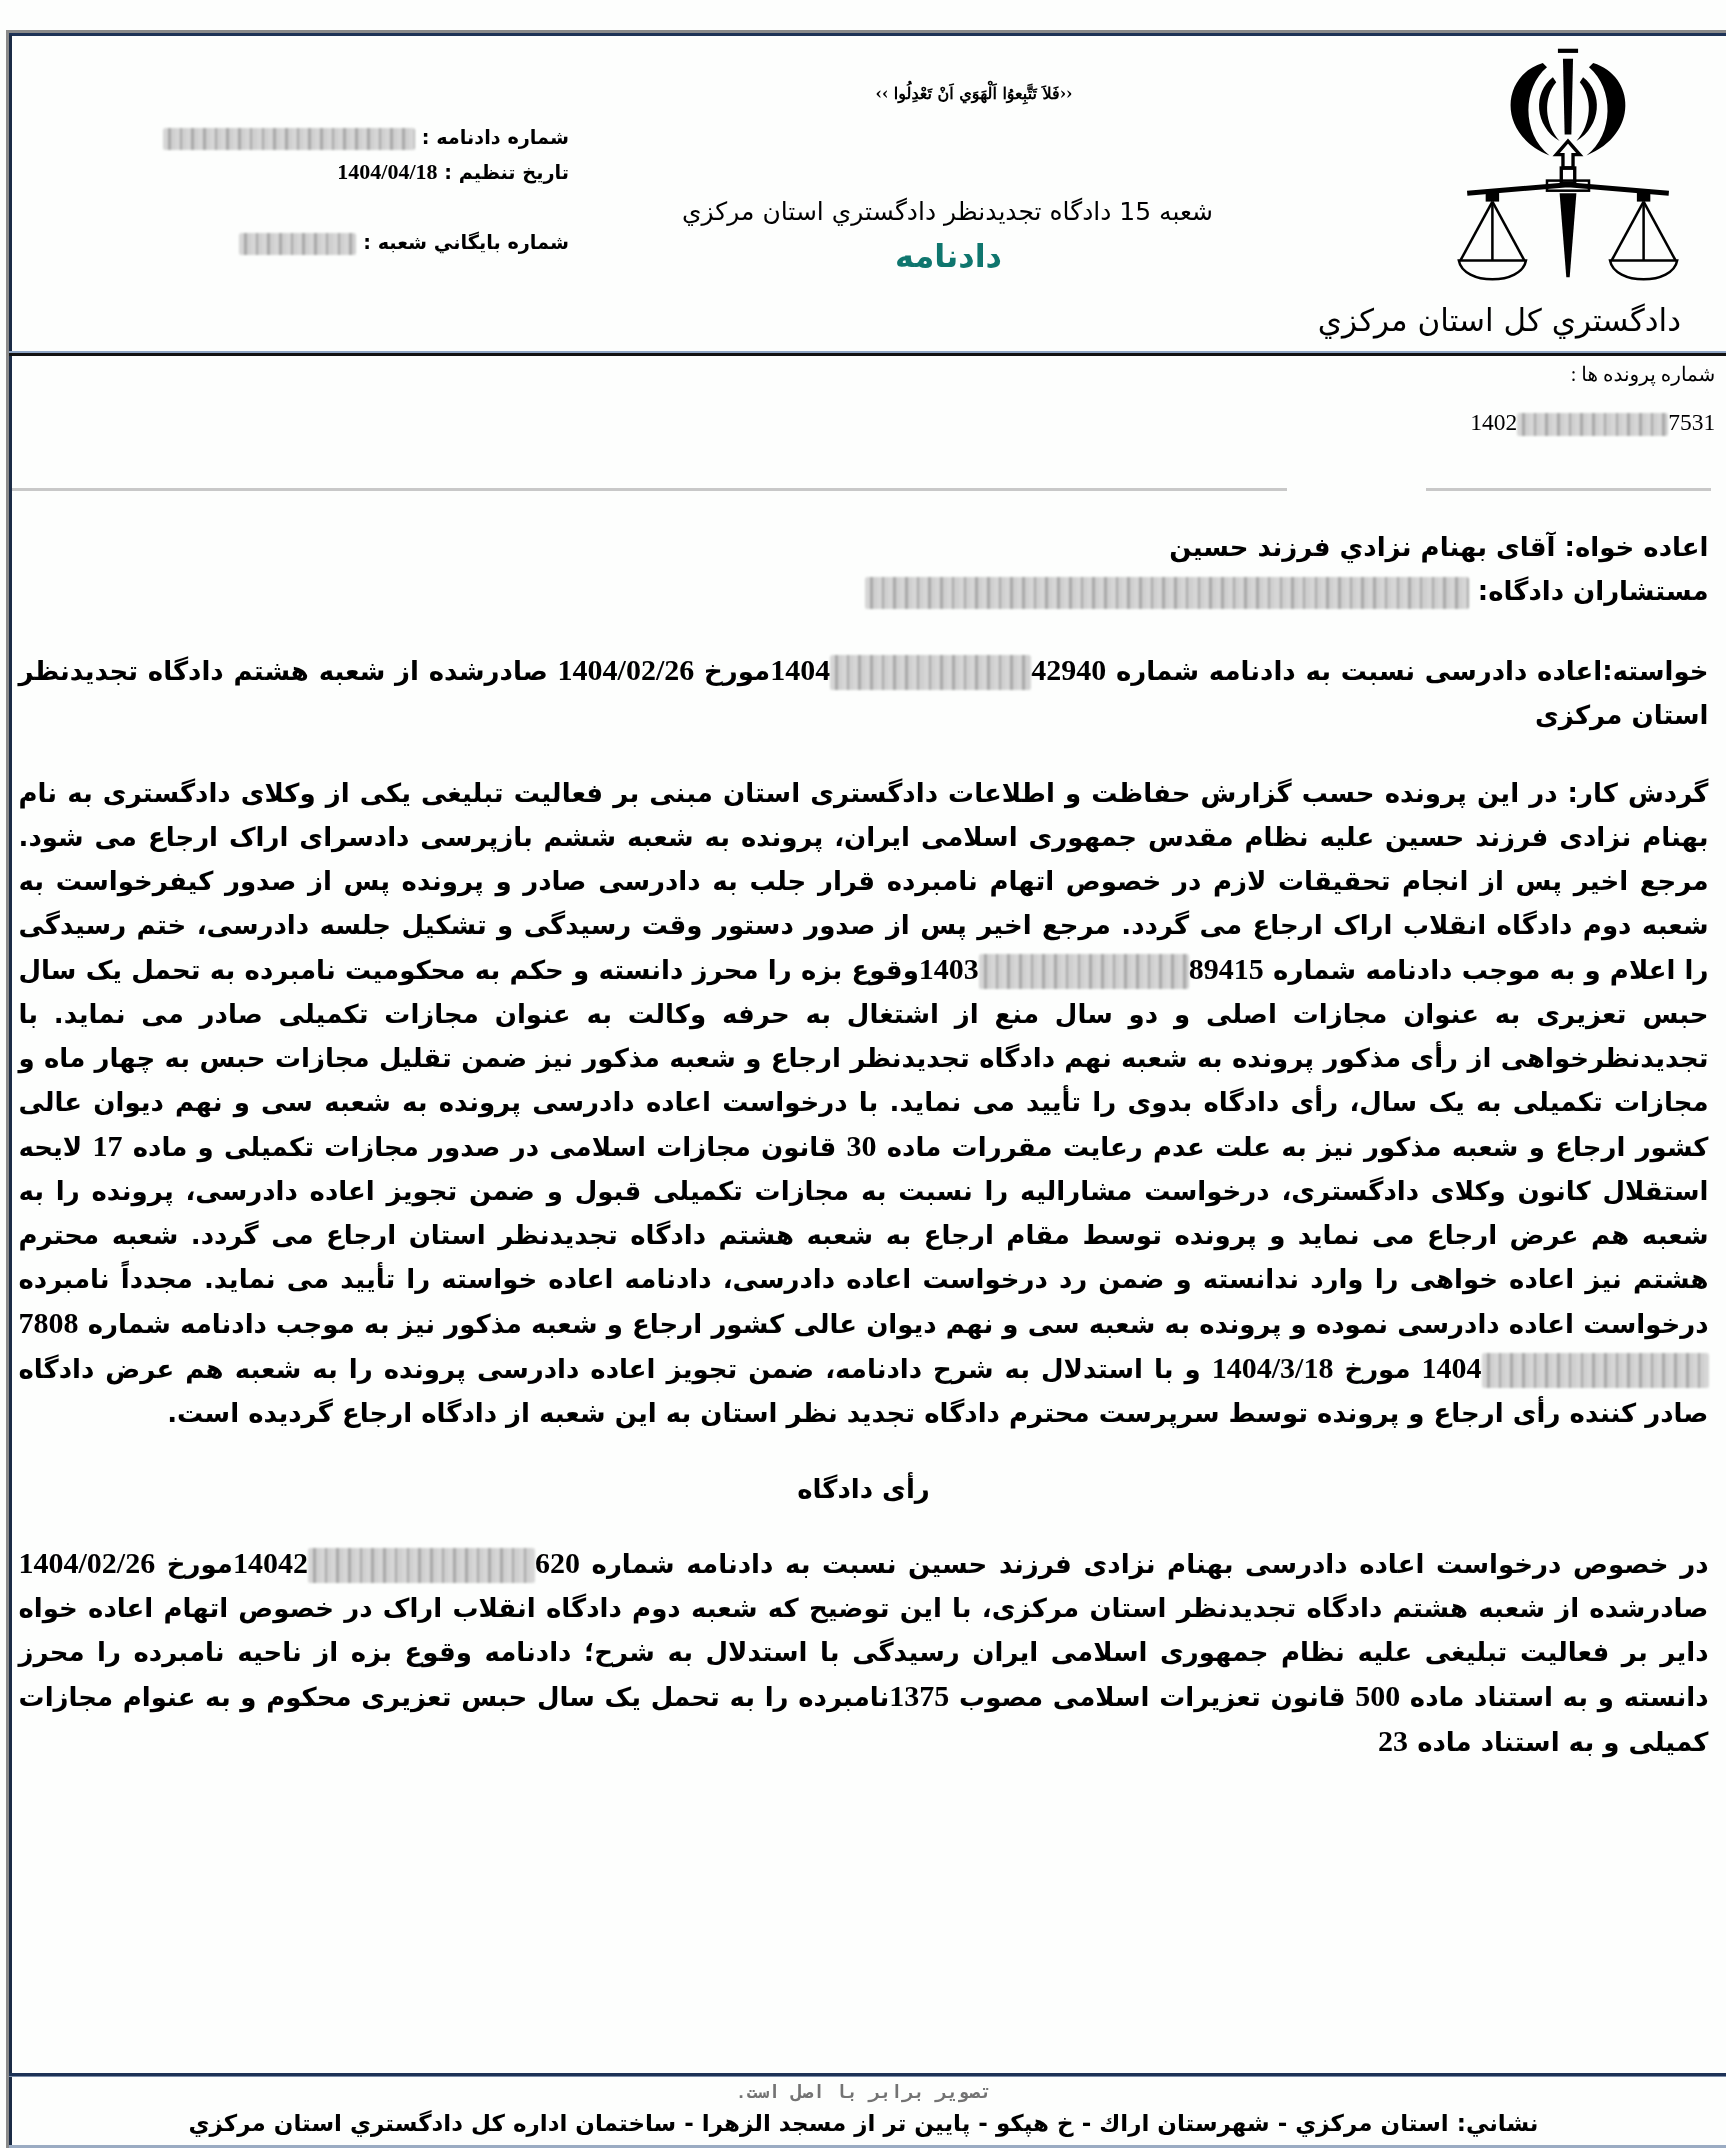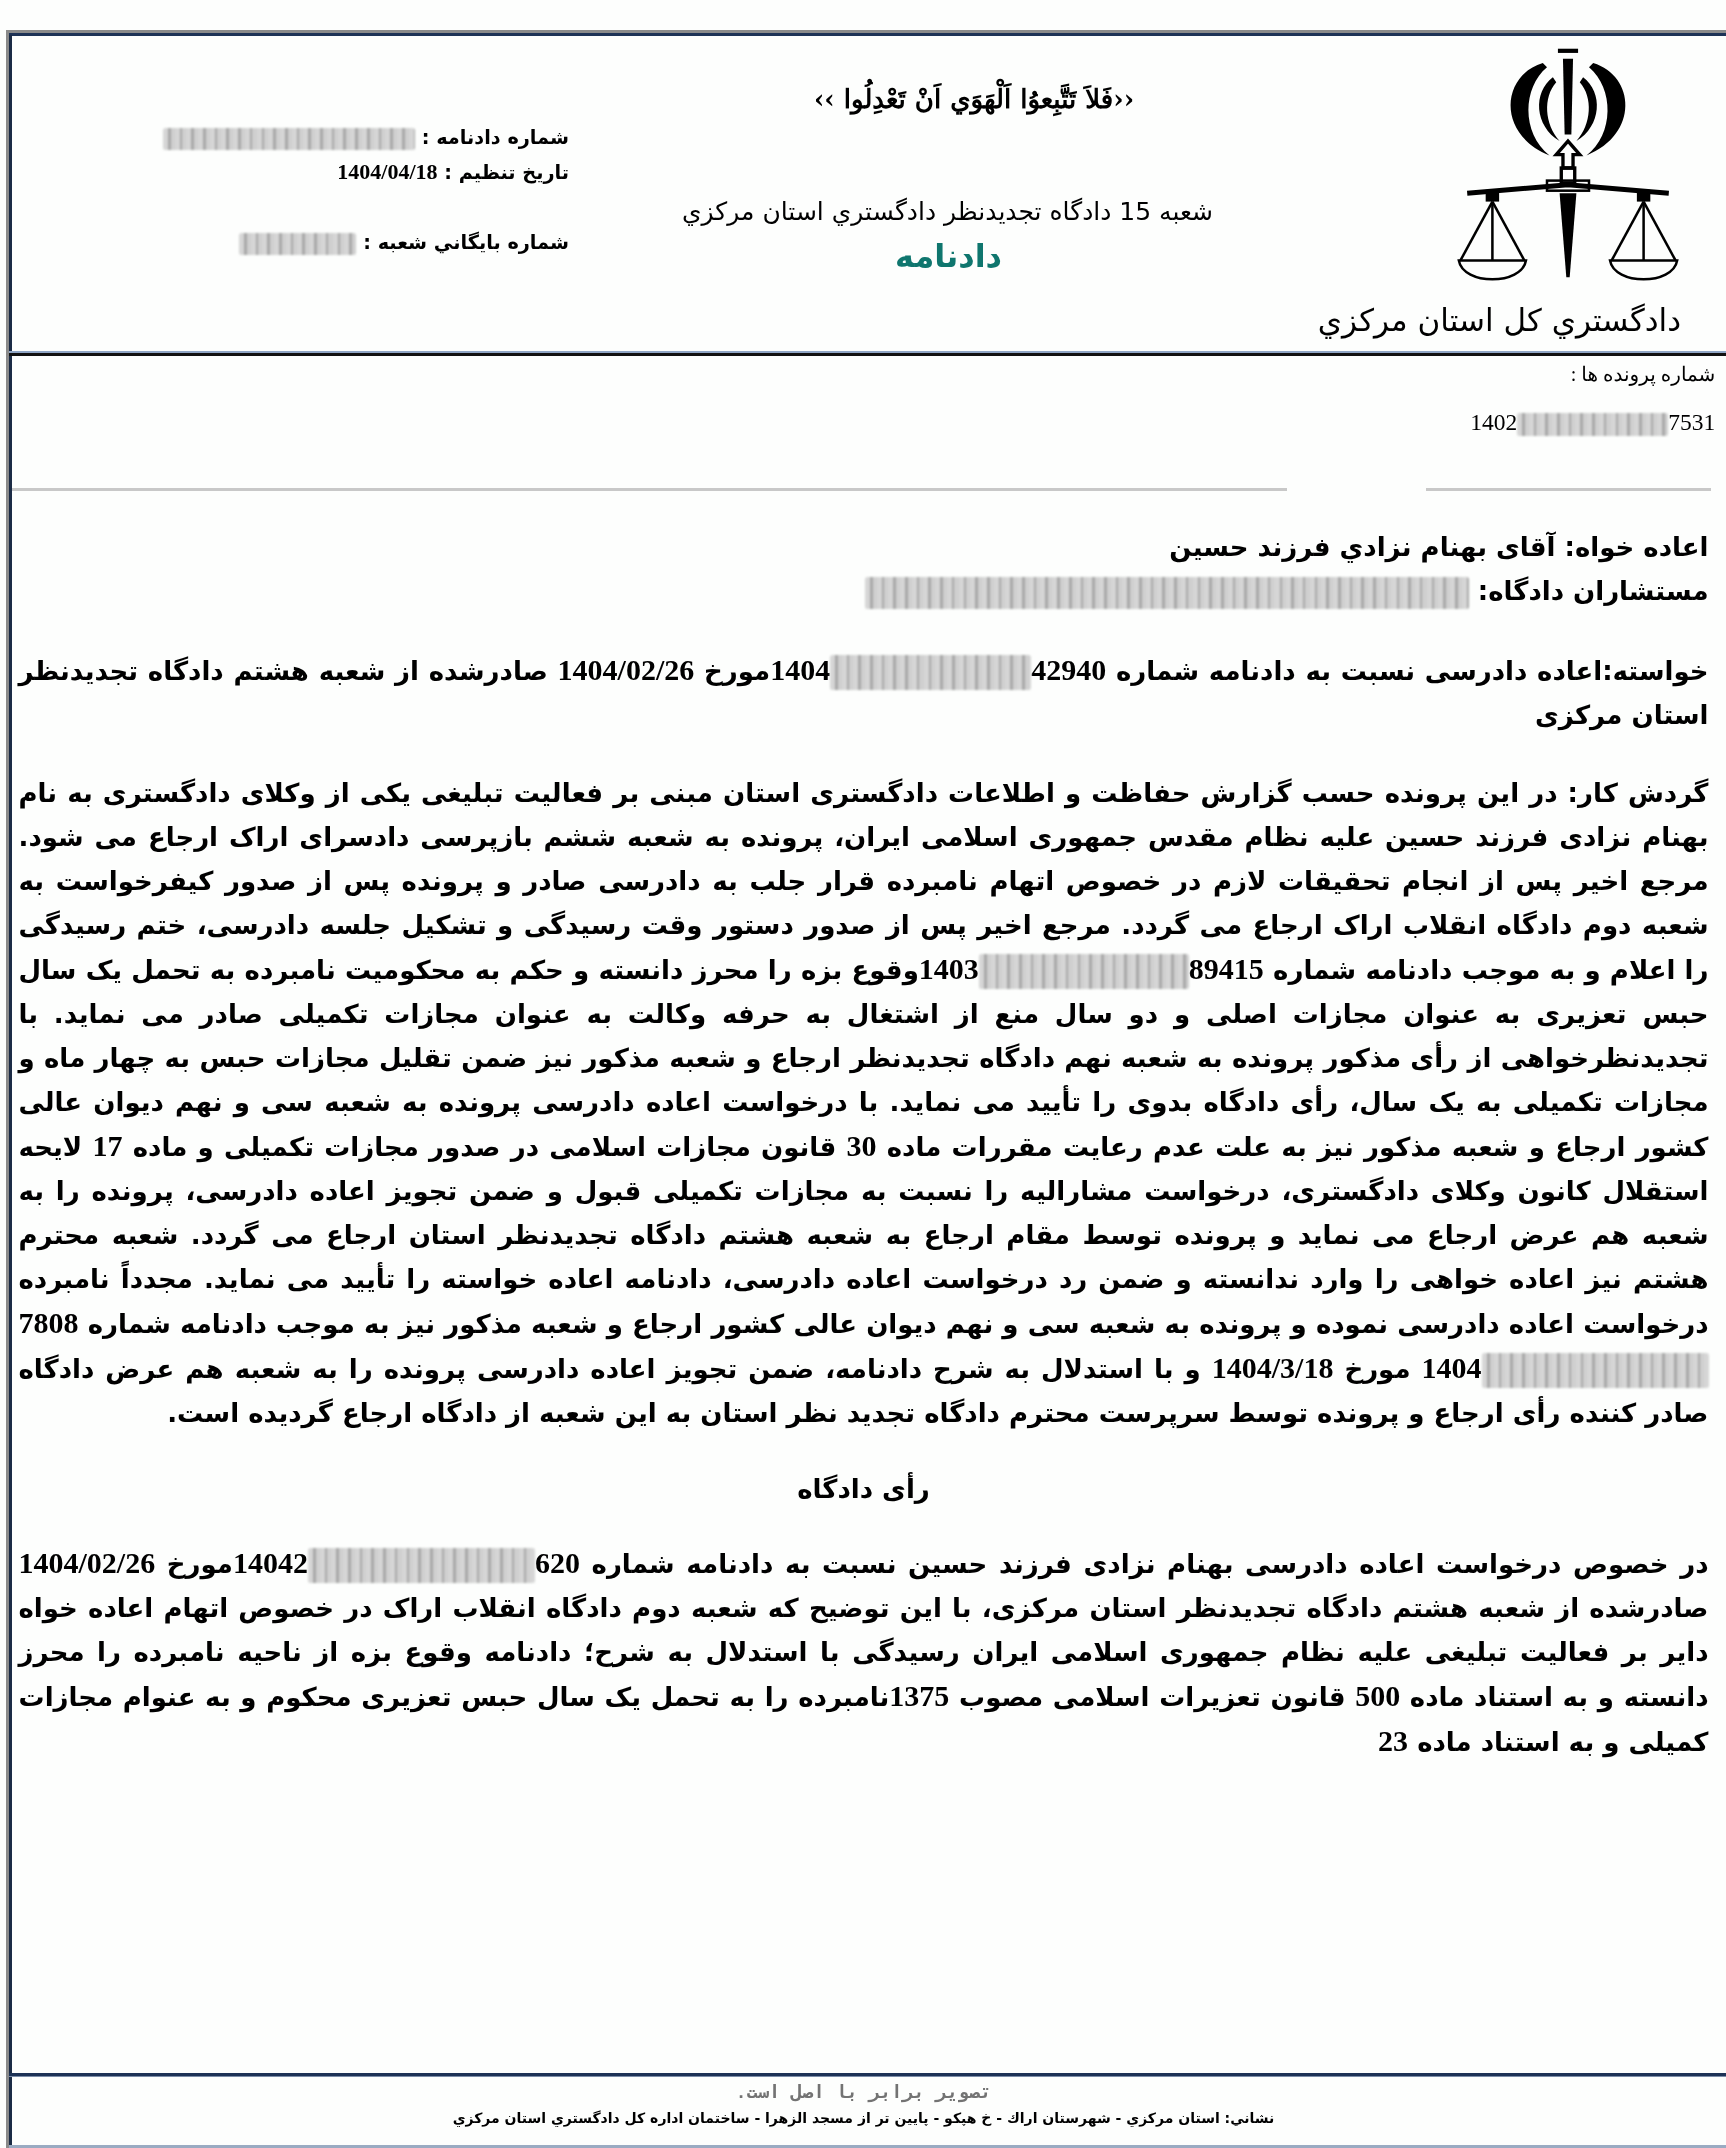--- a/index.html
+++ b/index.html
@@ -117,21 +117,21 @@
     }
 
     
     .verse {
       position: absolute;
       left: 806px;
       top: 84px;
       width: 336px;
       text-align: center;
       direction: rtl;
-      font-size: 26px;
+      font-size: 16px;
       font-weight: bold;
       font-family: "DejaVu Serif", serif;
     }
     .branch-title {
       position: absolute;
       left: 654px;
       top: 197px;
       width: 587px;
       text-align: center;
       direction: rtl;
@@ -237,21 +237,21 @@
       font-family: Liberation Mono, monospace;
     }
     .address {
       position: absolute;
       left: 0;
       right: 0;
       top: 2110px;
       text-align: center;
       direction: rtl;
       font-weight: bold;
-      font-size: 14px;
+      font-size: 23px;
       font-family: "DejaVu Sans", sans-serif;
     }
   </style>
 </head>
 <body>
 
 <div class="top-rule"></div>
 <div class="top-rule2"></div>
 <div class="frame"></div>
 <div class="frame-inner-left"></div>

